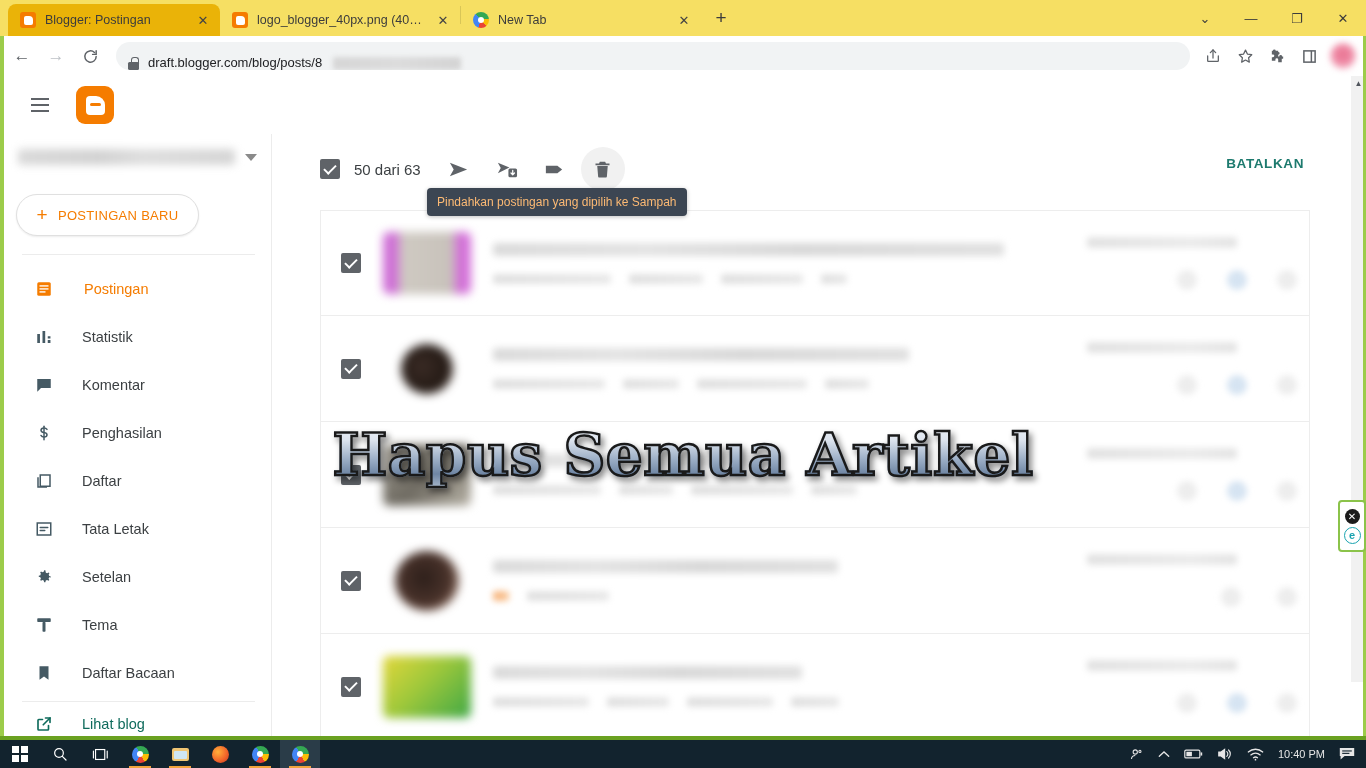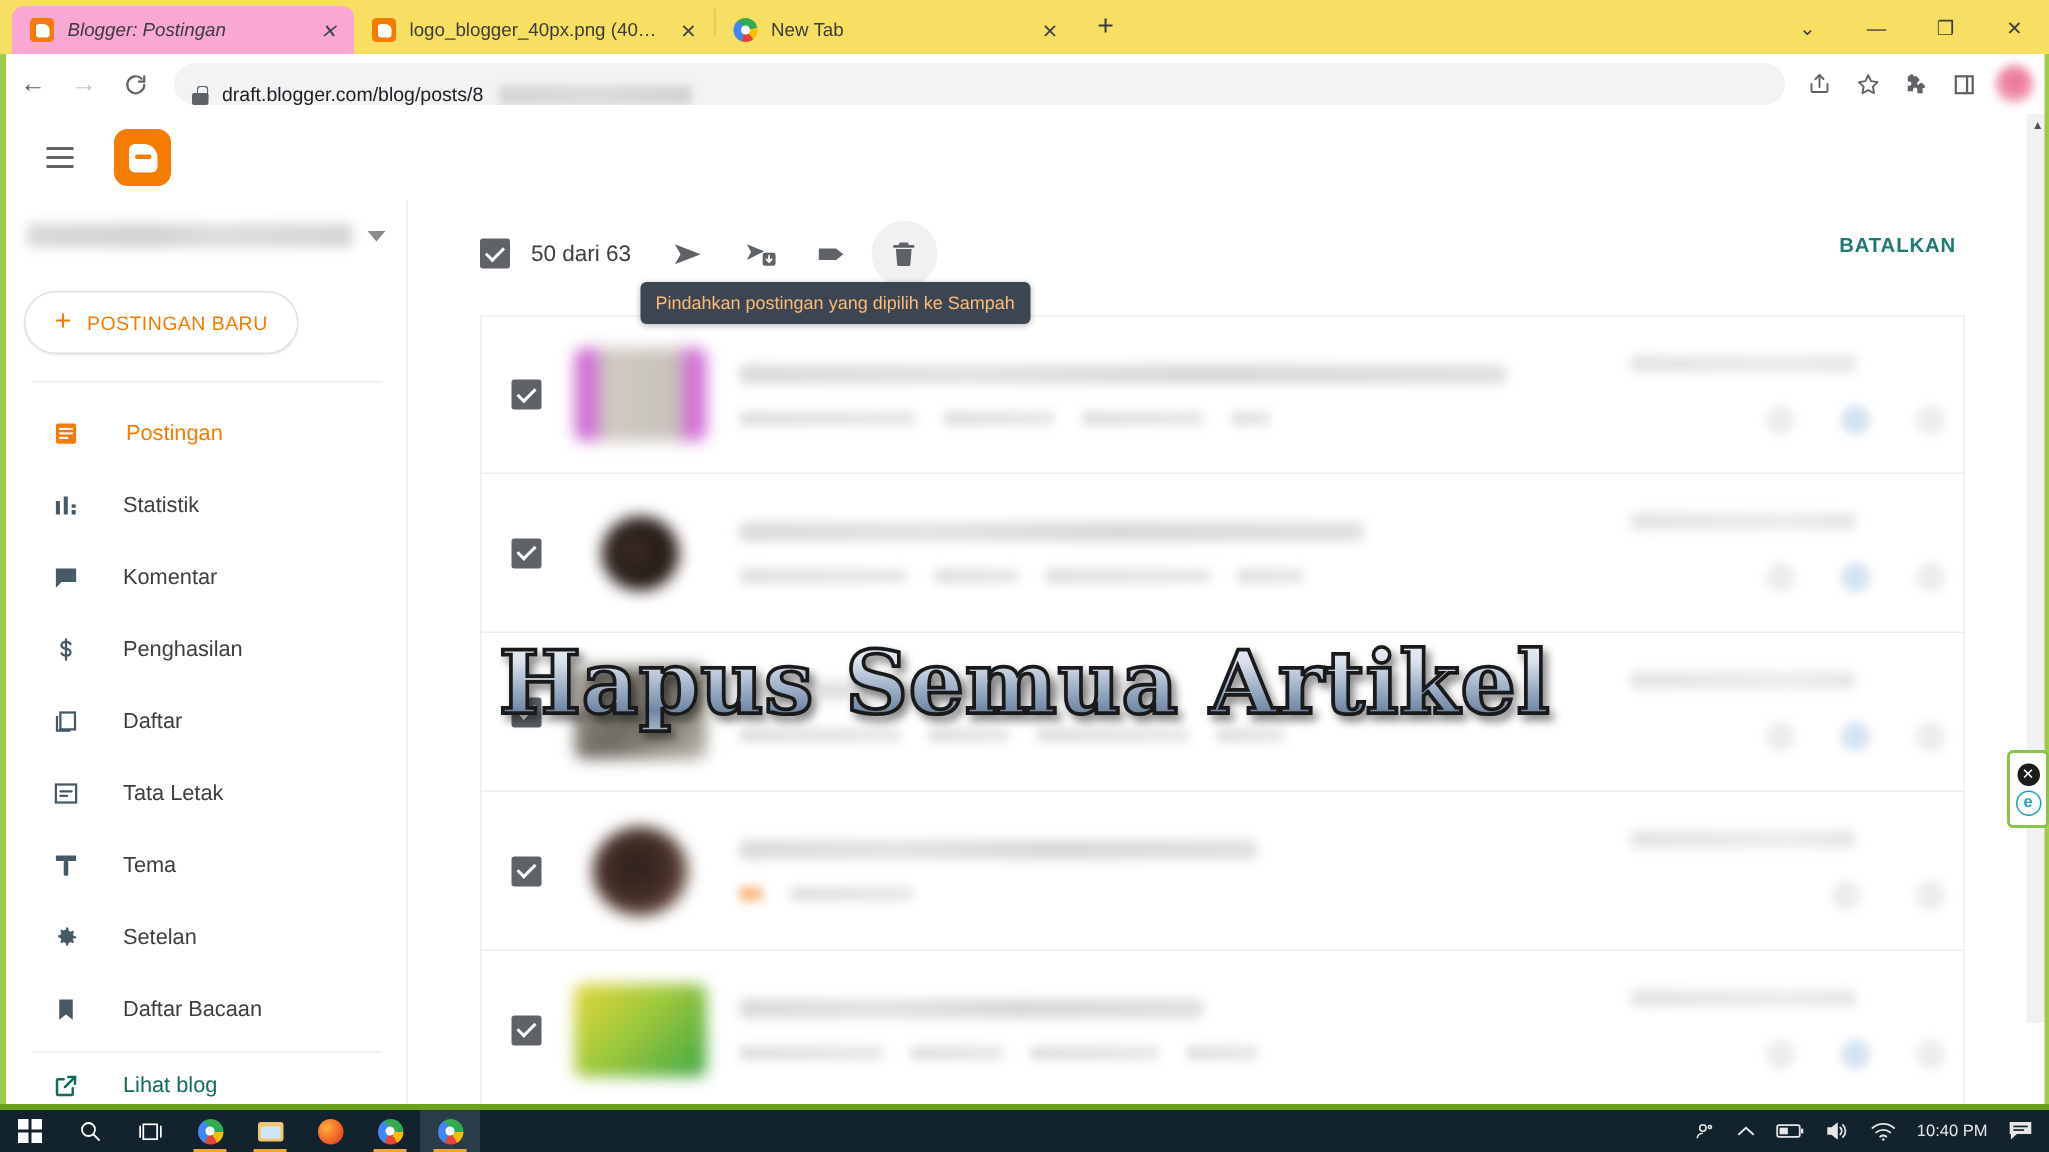--- a/index.html
+++ b/index.html
@@ -26,21 +26,21 @@
     display: flex;
     align-items: center;
     gap: 9px;
     padding: 0 9px 0 12px;
     font-size: 12.5px;
     color: #3c3c3c;
     border-radius: 8px 8px 0 0;
     position: relative;
     min-width: 0;
   }
-  .tab.active { background: #f9a8d4; width: 228px; font-style: italic; }
+  .tab.active { background: #eab308; width: 212px; }
   .tab.inactive { width: 240px; }
   .tab .tab-title {
     flex: 1;
     white-space: nowrap;
     overflow: hidden;
     text-overflow: ellipsis;
   }
   .tab-sep {
     width:1px; height:18px; background:#d9c657; align-self:center; margin: 0 0 7px 0;
   }
@@ -468,33 +468,33 @@
             <svg width="18" height="18" viewBox="0 0 24 24" fill="none" stroke="currentColor" stroke-width="2">
                 <rect x="3" y="4" width="18" height="16"></rect>
                 <path d="M7 10h10M7 14h6" stroke-linecap="round"></path>
               </svg>
           </span>
           <span>Tata Letak</span>
         </div>
         <div class="navitem">
           <span class="navicon">
             <svg width="18" height="18" viewBox="0 0 24 24" fill="currentColor">
+                <path d="M12 8a4 4 0 1 0 0 8 4 4 0 0 0 0-8zm9 4.8v-1.6l-2.1-.6a7 7 0 0 0-.7-1.7l1-1.9-1.1-1.1-1.9 1a7 7 0 0 0-1.7-.7L13.8 3h-1.6l-.6 2.1a7 7 0 0 0-1.7.7l-1.9-1L6.9 5.9l1 1.9a7 7 0 0 0-.7 1.7L5 10.2v1.6l2.2.6a7 7 0 0 0 .7 1.7l-1 1.9 1.1 1.1 1.9-1c.5.3 1.1.6 1.7.7l.6 2.2h1.6l.6-2.2a7 7 0 0 0 1.7-.7l1.9 1 1.1-1.1-1-1.9c.3-.5.6-1.1.7-1.7z"></path>
+              </svg>
+          </span>
+          <span>Setelan</span>
+        </div>
+        <div class="navitem">
+          <span class="navicon">
+            <svg width="18" height="18" viewBox="0 0 24 24" fill="currentColor">
                 <rect x="3" y="3" width="18" height="5" rx="1"></rect>
                 <rect x="10" y="8" width="4" height="13" rx="1"></rect>
               </svg>
           </span>
           <span>Tema</span>
-        </div>
-        <div class="navitem">
-          <span class="navicon">
-            <svg width="18" height="18" viewBox="0 0 24 24" fill="currentColor">
-                <path d="M12 8a4 4 0 1 0 0 8 4 4 0 0 0 0-8zm9 4.8v-1.6l-2.1-.6a7 7 0 0 0-.7-1.7l1-1.9-1.1-1.1-1.9 1a7 7 0 0 0-1.7-.7L13.8 3h-1.6l-.6 2.1a7 7 0 0 0-1.7.7l-1.9-1L6.9 5.9l1 1.9a7 7 0 0 0-.7 1.7L5 10.2v1.6l2.2.6a7 7 0 0 0 .7 1.7l-1 1.9 1.1 1.1 1.9-1c.5.3 1.1.6 1.7.7l.6 2.2h1.6l.6-2.2a7 7 0 0 0 1.7-.7l1.9 1 1.1-1.1-1-1.9c.3-.5.6-1.1.7-1.7z"></path>
-              </svg>
-          </span>
-          <span>Setelan</span>
         </div>
         <div class="navitem">
           <span class="navicon">
             <svg width="18" height="18" viewBox="0 0 24 24" fill="currentColor">
                 <path d="M6 3h12v18l-6-4.5L6 21z"></path>
               </svg>
           </span>
           <span>Daftar Bacaan</span>
         </div>
         <div class="nav-divider" style="margin-top:4px;"></div>

